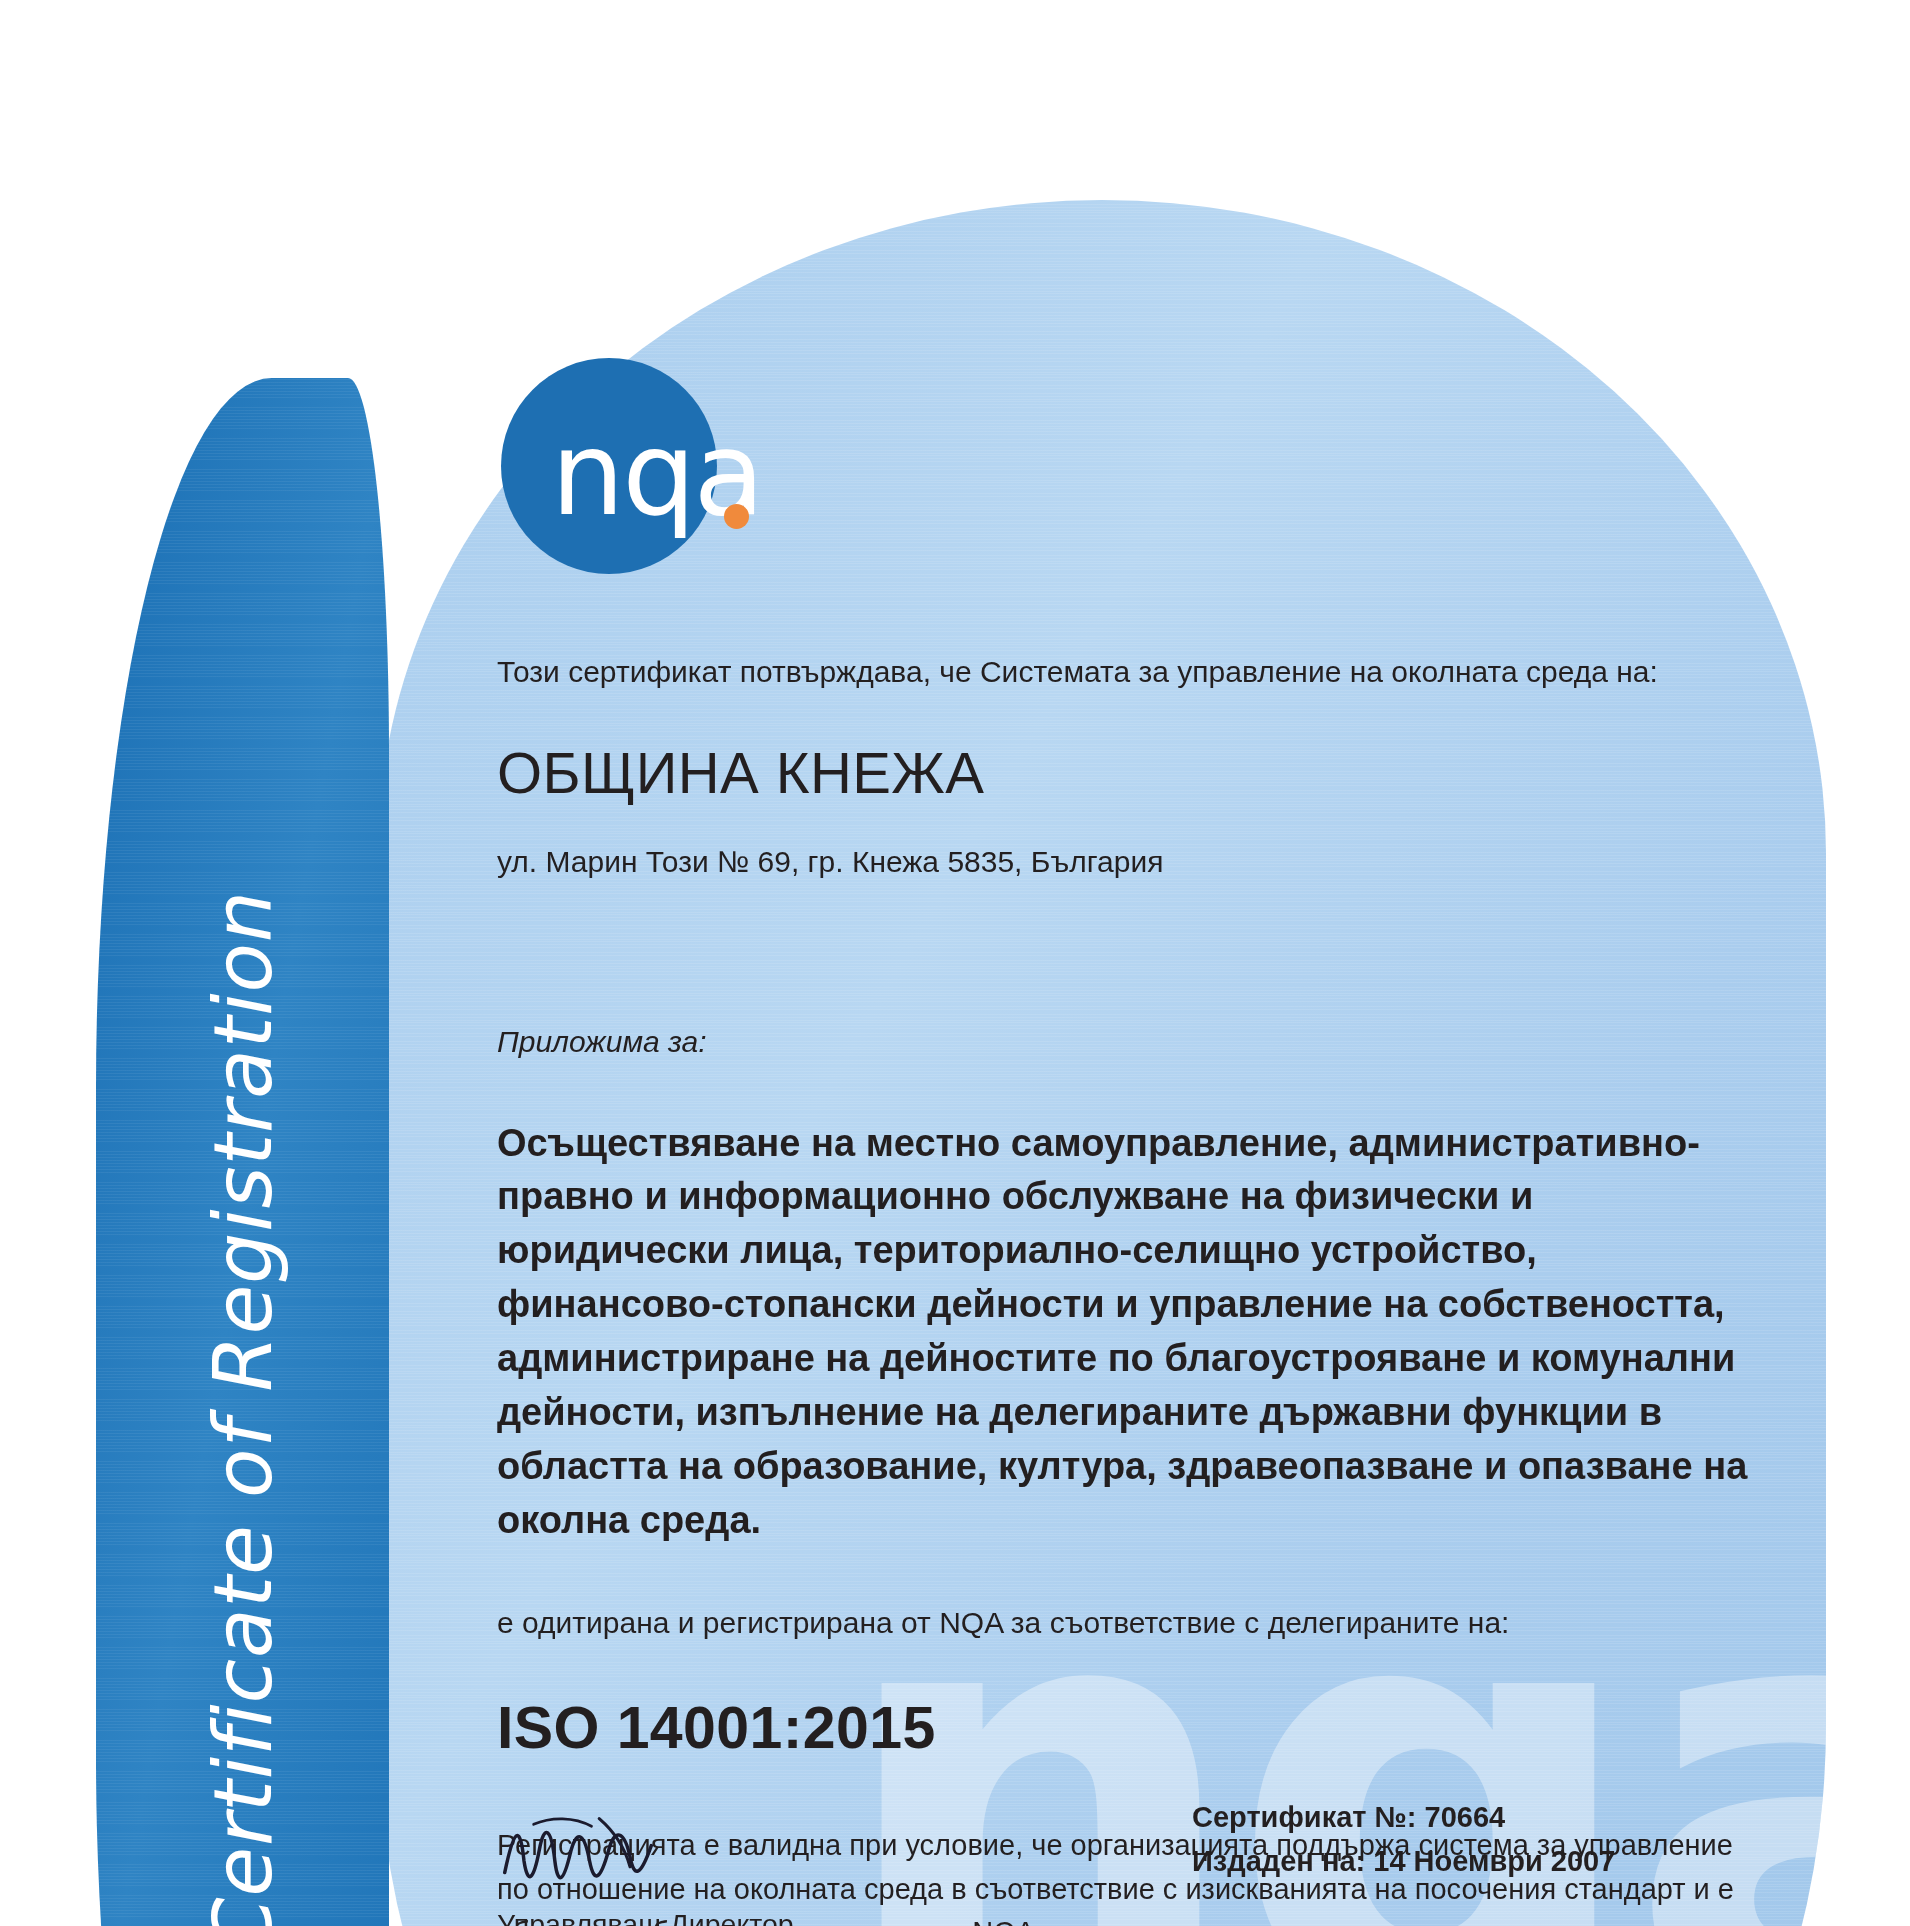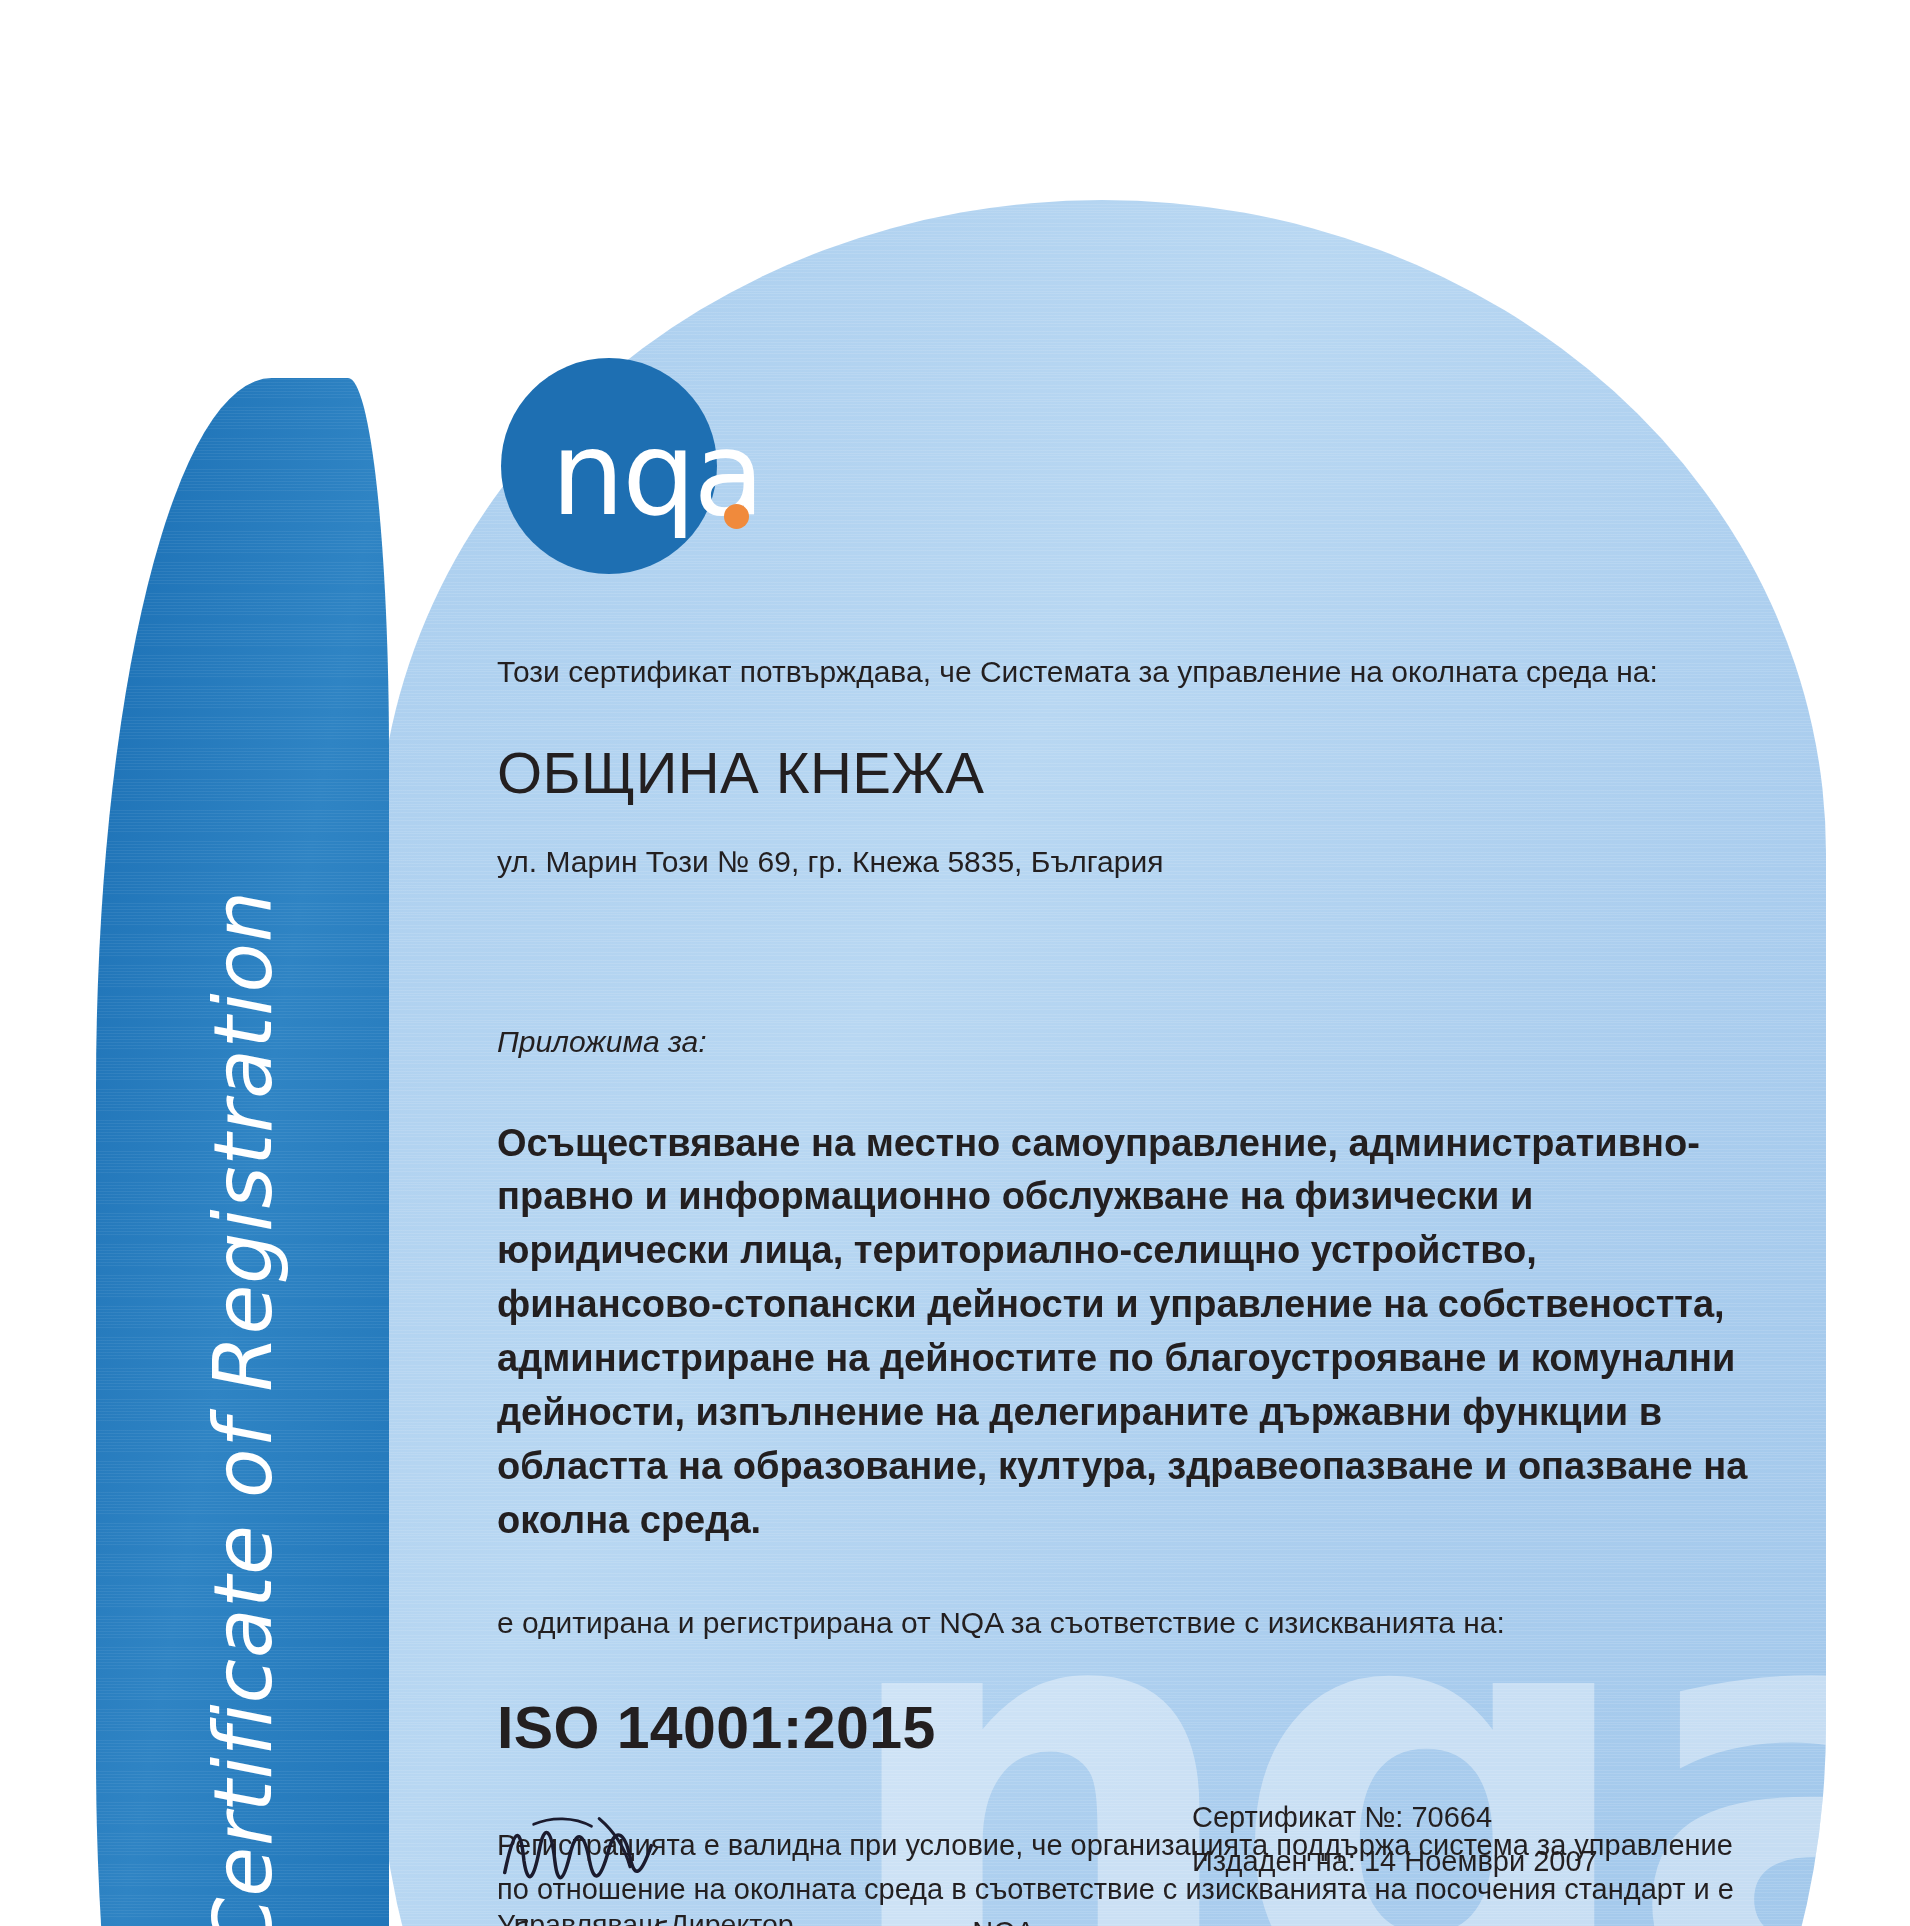--- a/index.html
+++ b/index.html
@@ -197,21 +197,21 @@
 
   
   .meta {
     position: absolute;
     left: 1192px;
     top: 1795px;
     font-size: 29px;
     line-height: 1.52;
     color: #231f20;
   }
-  .meta div { white-space: nowrap; }
+  .meta div { white-space: nowrap; font-weight: bold; }
 </style>
 </head>
 <body>
 
 <div class="page">
 
   <div class="leaf">
     <div class="watermark">nqa</div>
   </div>
 
@@ -224,21 +224,21 @@
     <div class="logo-word">nqa</div>
     <div class="logo-dot"></div>
   </div>
 
   <div class="content">
     <p class="lead">Този сертификат потвърждава, че Системата за управление на околната среда на:</p>
     <p class="org">ОБЩИНА КНЕЖА</p>
     <p class="addr">ул. Марин Този № 69, гр. Кнежа 5835, България</p>
     <p class="applies-label">Приложима за:</p>
     <p class="scope">Осъществяване на местно самоуправление, административно-правно и информационно обслужване на физически и юридически лица, териториално-селищно устройство, финансово-стопански дейности и управление на собствеността, администриране на дейностите по благоустрояване и комунални дейности, изпълнение на делегираните държавни функции в областта на образование, култура, здравеопазване и опазване на околна среда.</p>
-    <p class="audited">е одитирана и регистрирана от NQA за съответствие с изискванията на:</p>
+    <p class="audited">е одитирана и регистрирана от NQA за съответствие с делегираните на:</p>
     <p class="standard">ISO 14001:2015</p>
     <p class="validity">Регистрацията е валидна при условие, че организацията поддържа система за управление по отношение на околната среда в съответствие с изискванията на посочения стандарт и е обект на наблюдение от страна на NQA.</p>
   </div>
 
   <div class="sig-block">
     <svg class="sig-mark" viewBox="0 0 560 230">
       <path d="M20 180 C45 60, 60 55, 70 150 C80 215, 95 200, 110 120 C122 55, 140 60, 150 150
                C158 215, 172 205, 190 130 C205 70, 225 70, 240 150 C252 210, 268 200, 290 120
                C305 65, 330 70, 345 140 C356 195, 372 190, 400 110" fill="none" stroke="#1b1b2e" stroke-width="9" stroke-linecap="round"></path>
       <path d="M265 40 C300 70, 330 110, 345 165" fill="none" stroke="#1b1b2e" stroke-width="8" stroke-linecap="round"></path>

